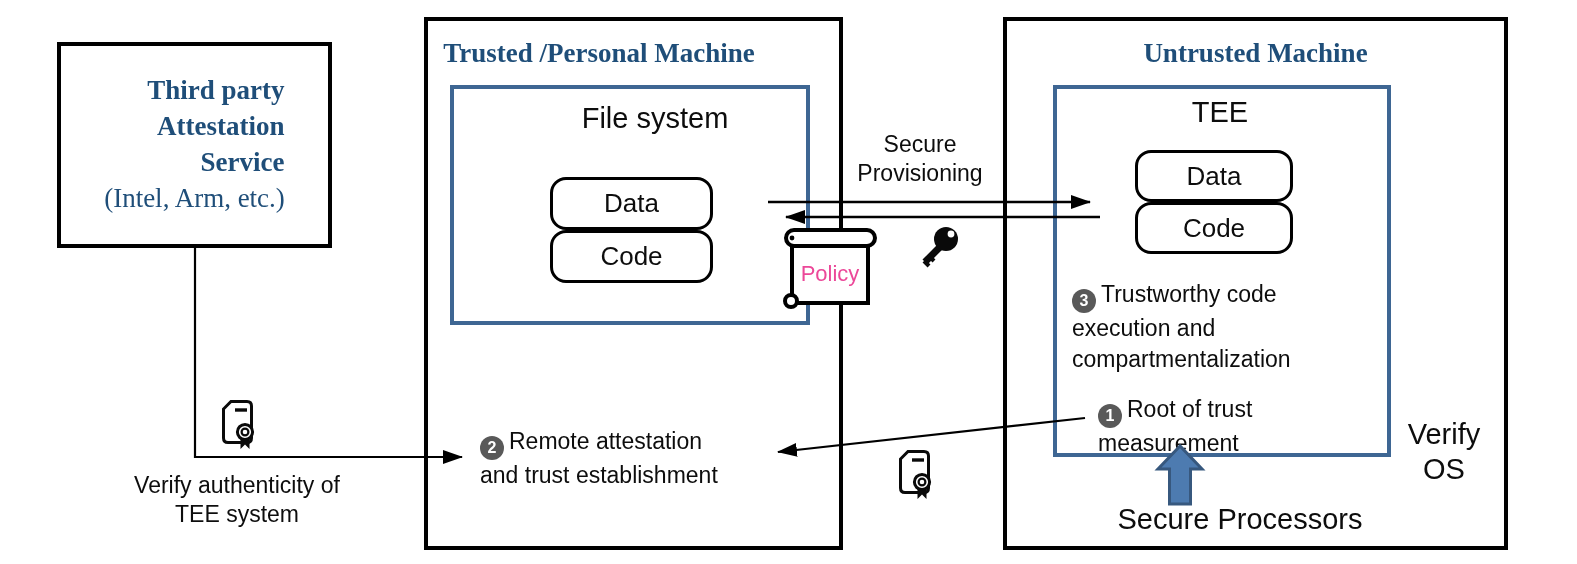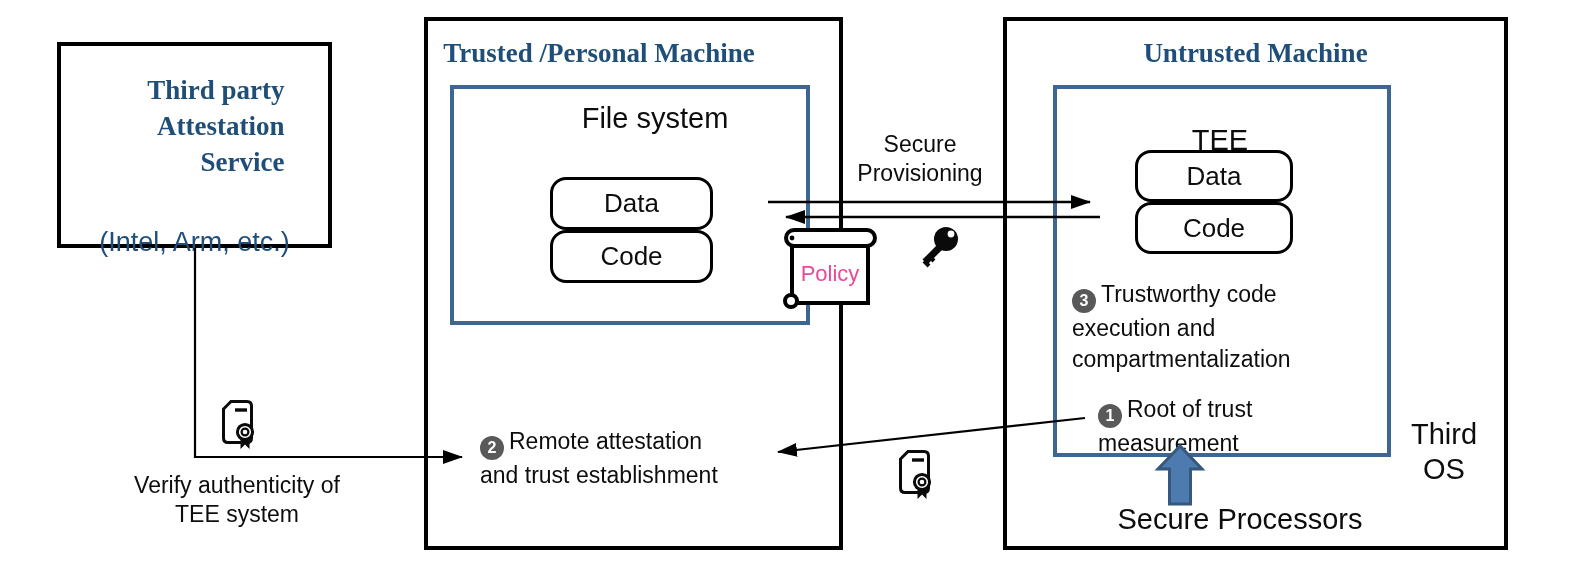--- a/index.html
+++ b/index.html
@@ -20,22 +20,22 @@
   .blue-box{border:4px solid var(--blue_border);background:transparent;}
   .serif-title{
     font-family:"Liberation Serif", serif;font-weight:bold;color:var(--navy);
     font-size:27px;text-align:center;white-space:nowrap;
   }
   .attest-title{
     font-family:"Liberation Serif", serif;font-weight:bold;color:var(--navy);
     font-size:27px;line-height:36px;text-align:right;
   }
   .attest-sub{
-    font-family:Liberation Sans, sans-serif;color:var(--navy);
-    font-size:27px;line-height:36px;text-align:center;white-space:nowrap;margin-top:44px;
+    font-family:Liberation Serif, serif;color:var(--navy);
+    font-size:27px;line-height:36px;text-align:center;white-space:nowrap;
   }
   .inner-label{font-size:29px;text-align:center;color:#0d0d0d;}
   .pill{
     border:3px solid #000;border-radius:16px;background:#fff;
     display:flex;align-items:center;justify-content:center;
     font-size:26px;color:#0d0d0d;
   }
   .step{font-size:23px;line-height:31px;color:#0d0d0d;}
   .badge{
     display:inline-flex;width:24px;height:24px;border-radius:50%;
@@ -75,38 +75,38 @@
   <div class="abs step" style="left:480px;top:426px;width:255px;">
     <span class="badge">2</span><span>Remote attestation and trust establishment</span>
   </div>
 
   <div class="abs note" style="left:845px;top:130px;width:150px;">Secure Provisioning</div>
 
   <div class="abs machine-box" style="left:1003px;top:17px;width:497px;height:525px;"></div>
   <div class="abs serif-title" style="left:1003px;top:38px;width:505px;">Untrusted Machine</div>
 
   <div class="abs blue-box" style="left:1053px;top:85px;width:330px;height:364px;"></div>
-  <div class="abs inner-label" style="left:1053px;top:96px;width:334px;margin-top:28px;">TEE</div>
+  <div class="abs inner-label" style="left:1053px;top:96px;width:334px;">TEE</div>
 
   <div class="abs pill" style="left:1135px;top:150px;width:152px;height:46px;">
     <span>Data</span>
   </div>
   <div class="abs pill" style="left:1135px;top:202px;width:152px;height:46px;">
     <span>Code</span>
   </div>
 
   <div class="abs step" style="left:1072px;top:279px;width:250px;">
     <span class="badge">3</span><span>Trustworthy code execution and compartmentalization</span>
   </div>
 
   <div class="abs step" style="left:1098px;top:394px;width:195px;">
     <span class="badge">1</span><span>Root of trust measurement</span>
   </div>
 
-  <div class="abs big-note" style="left:1390px;top:417px;width:108px;">Third OS</div>
+  <div class="abs big-note" style="left:1390px;top:417px;width:108px;">Verify OS</div>
 
   <div class="abs big-note" style="left:1100px;top:502px;width:280px;">Secure Processors</div>
 
   <svg class="overlay" width="1577" height="564" viewBox="0 0 1577 564">
     <defs>
       <marker id="arrow" markerUnits="userSpaceOnUse" markerWidth="20" markerHeight="14" refX="19" refY="7" orient="auto">
         <path d="M0,0 L20,7 L0,14 Z" fill="#000"></path>
       </marker>
     </defs>
 

